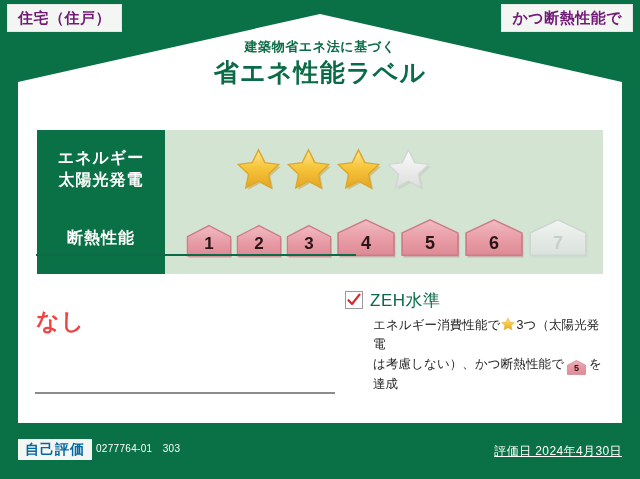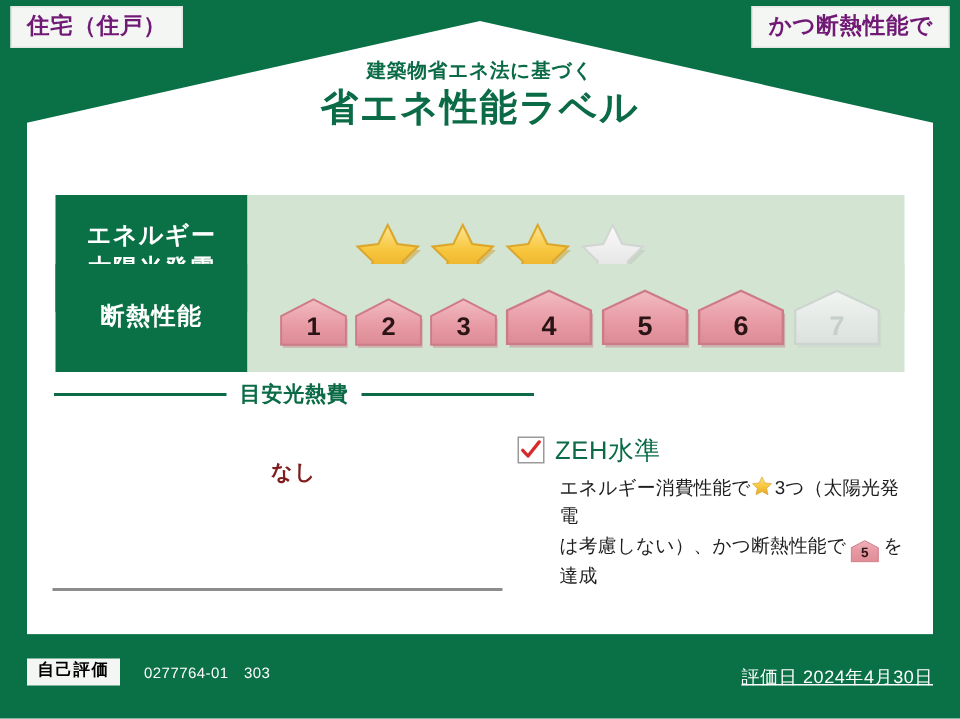--- a/index.html
+++ b/index.html
@@ -52,21 +52,21 @@
   .title-main{
     font-size:25px;font-weight:bold;letter-spacing:1.2px;line-height:1;
   }
 
   
   .perf-row{
     position:absolute;left:19px;width:566px;
     display:flex;align-items:stretch;
   }
   #row-energy{top:88px;height:78px;margin-top:28px;}
-  #row-insul{top:162px;height:72px;}
+  #row-insul{top:188px;height:72px;}
 
   .perf-label{
     width:128px;flex:0 0 128px;
     background:#0a7045;
     color:#ffffff;
     display:flex;flex-direction:column;align-items:center;justify-content:center;
     font-weight:bold;
     font-size:16px;
     letter-spacing:1px;
     line-height:1.35;
@@ -101,22 +101,22 @@
   
   .cost-head{
     position:absolute;left:18px;top:240px;width:320px;
     display:flex;align-items:center;color:#0a6b46;
   }
   .cost-head .ln{flex:1 1 auto;height:2px;background:#0a6b46;}
   .cost-head .tx{
     padding:0 9px;font-size:14px;font-weight:bold;letter-spacing:0.5px;white-space:nowrap;
   }
   .cost-value{
-    position:absolute;left:18px;top:292px;width:320px;text-align:center;
-    color:#7f1d1d;font-size:14px;font-weight:bold;letter-spacing:1px;
+    position:absolute;left:18px;top:292px;width:320px;text-align:left;
+    color:#ef4444;font-size:23px;font-weight:bold;letter-spacing:1px;
   }
   .cost-rule{
     position:absolute;left:17px;top:378px;width:300px;height:2px;background:#8c8c8c;
   }
 
   
   .zeh{
     position:absolute;left:327px;top:277px;width:262px;
   }
   .zeh-head{display:flex;align-items:center;gap:7px;margin-bottom:7px;}
@@ -144,22 +144,22 @@
     line-height:17px;display:block;
   }
 
   
   .footer{
     position:absolute;left:0;bottom:0;width:640px;height:52px;
     color:#ffffff;
   }
   .eval-badge{
     position:absolute;left:18px;top:12px;
-    background:#f4f6f4;color:#000000;
-    font-size:11px;font-weight:bold;letter-spacing:1px;
+    background:#f4f6f4;color:#0369a1;
+    font-size:14px;font-weight:bold;letter-spacing:1px;
     padding:3px 7px 4px 7px;line-height:1;
   }
   .eval-id{
     position:absolute;left:96px;top:15px;
     font-size:10px;letter-spacing:0.3px;white-space:nowrap;
   }
   .eval-date{
     position:absolute;right:18px;top:16px;
     font-size:12px;letter-spacing:0.4px;white-space:nowrap;text-decoration:underline;
   }
@@ -342,21 +342,20 @@
                 <path d="M30 2 L57 16 L57 40 L3 40 L3 16 Z" fill="url(#hg6)" stroke="#ccd5cf" stroke-width="1.6"></path>
               </svg>
               <span class="hn">7</span>
             </div>
           </div>
       </div>
     </div>
 
     <div class="cost-head">
       <div class="ln"></div>
-      <div class="tx">目安光熱費</div>
       <div class="ln"></div>
     </div>
     <div class="cost-value">なし</div>
     <div class="cost-rule"></div>
 
     <div class="zeh">
       <div class="zeh-head">
         <span class="zeh-check">
           <svg width="14" height="14" viewBox="0 0 14 14">
             <path d="M1.5 7.2 L5 11 L12.5 1.6" fill="none" stroke="#d62b2b" stroke-width="2.2" stroke-linecap="round" stroke-linejoin="round"></path>

